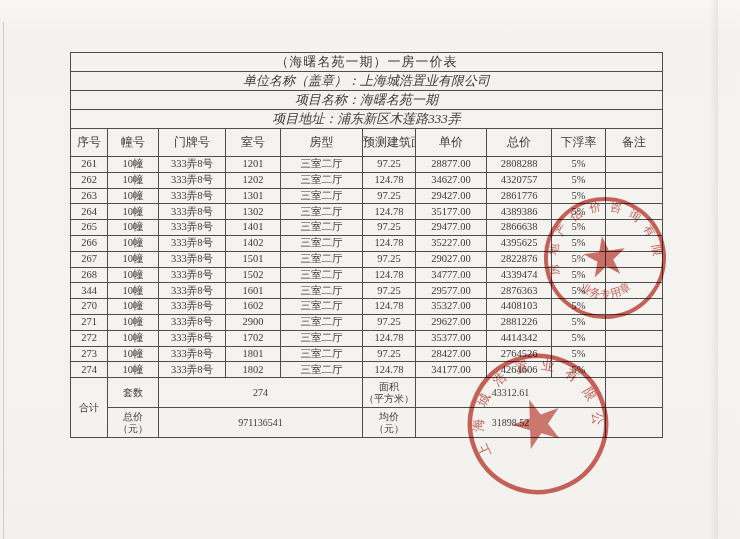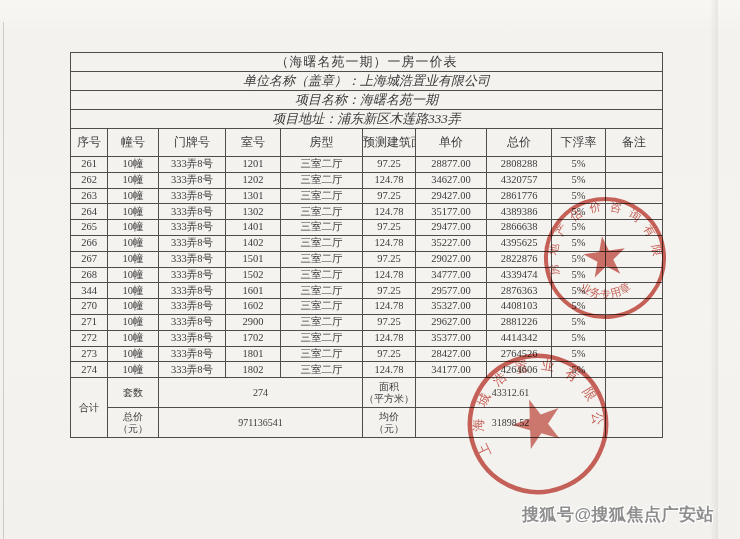--- a/index.html
+++ b/index.html
@@ -314,14 +314,13 @@
     <g stroke="#c0392f" fill="#c0392f" transform="rotate(-20)">
       <circle cx="0" cy="0" r="68" fill="none" stroke-width="4.5"></circle>
       <polygon points="0,-26 5.8,-8 24.7,-8 9.5,3.1 15.3,21 0,9.9 -15.3,21 -9.5,3.1 -24.7,-8 -5.8,-8" stroke="none" opacity=".85"></polygon>
       <path id="sealArc2" d="M -52,20 A 55.5,55.5 0 1 1 52,20" fill="none" stroke="none"></path>
       <text font-size="13" stroke="none" style="font-family:'DejaVu Sans',sans-serif;">
         <textPath href="#sealArc2" startOffset="8" textLength="230" lengthAdjust="spacing">上海城浩置业有限公司</textPath>
       </text>
     </g>
   </svg>
 
-  <div class="watermark">搜狐号@搜狐焦点广安站</div>
 </div>
 
 </body></html>

